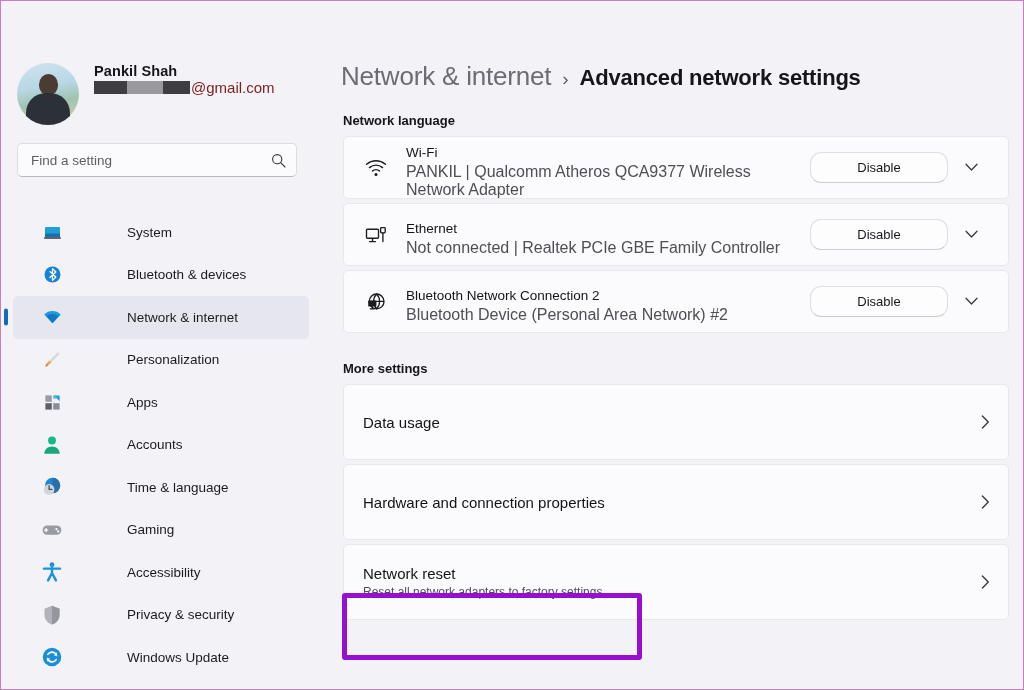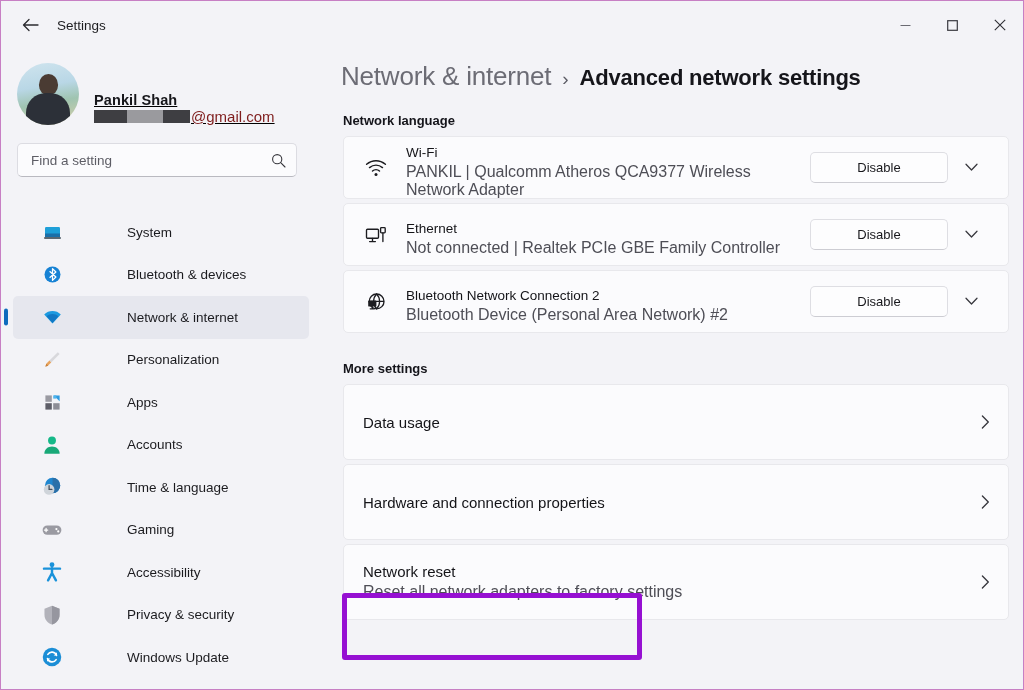--- a/index.html
+++ b/index.html
@@ -42,23 +42,22 @@
   .win-btn svg { display: block; }
 
   
   .sidebar {
     position: absolute; top: 48px; left: 0;
     width: 320px; height: 642px;
     background: #f3f3f7;
     padding: 0;
   }
   .profile {
-    display: flex; align-items: flex-end;
+    display: flex; align-items: flex-start;
     padding: 14px 0 12px 16px;
-    text-decoration: underline;
   }
   .avatar {
     width: 62px; height: 62px; border-radius: 50%;
     background: linear-gradient(170deg,#cfe4ee 0%,#b9d7e6 38%,#9fc4b0 62%,#d9cfa8 100%);
     position: relative; overflow: hidden; flex: none;
   }
   .avatar .head {
     position: absolute; left: 50%; top: 17%;
     width: 19px; height: 21px; margin-left: -9px;
     background: #4a3b33; border-radius: 50% 50% 45% 45%;
@@ -159,21 +158,21 @@
   }
   .card-text { flex: 1; min-width: 0; }
   .card-title { font-size: 13.5px; color: #141418; margin-top: 9px; }
   .card-sub {
     font-size: 16px; color: #4e4e56; margin-top: 3px;
   }
   .disable-btn {
     width: 138px; height: 31px;
     background: #fdfdfe;
     border: 1px solid #dedee3; border-bottom-color: #cdcdd3;
-    border-radius: 5px;
+    border-radius: 11px;
     font-family: "Liberation Sans", sans-serif;
     font-size: 13px; color: #17171b;
     display: flex; align-items: center; justify-content: center;
     flex: none;
   }
   .expand-chevron {
     width: 46px; flex: none; color: #37373d;
     display: flex; align-items: center; justify-content: center;
   }
 
@@ -181,63 +180,38 @@
     position: relative;
     margin: 0 16px 4px 22px;
     background: #fbfbfd;
     border: 1px solid #e8e8ec;
     border-radius: 5px;
     display: flex; align-items: center;
     height: 76px; padding: 0 18px 0 19px;
   }
   .row-text { flex: 1; }
   .row-title { font-size: 15px; color: #141418; }
-  .row-sub { font-size: 16px; color: #4e4e56; margin-top: 3px; }
+  .row-sub { font-size: 12px; color: #4e4e56; margin-top: 3px; }
   .row-chevron { color: #35353b; display: flex; }
 
   
   .annot {
     position: absolute;
     left: 341px; top: 592px;
     width: 300px; height: 67px;
     border: 5px solid #9610d2;
     border-radius: 3px;
     pointer-events: none;
   }
 </style>
 </head>
 <body>
 
 <div class="window">
 
-  <div class="titlebar">
-    <div class="back-btn">
-      <svg width="17" height="14" viewBox="0 0 17 14" fill="none">
-        <path d="M16 7H1.5M1.5 7L7 1.5M1.5 7L7 12.5" stroke="#2b2b30" stroke-width="1.3" stroke-linecap="round" stroke-linejoin="round"></path>
-      </svg>
-    </div>
-    <div class="titlebar-title">Settings</div>
-    <div class="win-controls">
-      <div class="win-btn">
-        <svg width="11" height="11" viewBox="0 0 11 11">
-          <path d="M0.5 5.5H10.5" stroke="#6a6a72" stroke-width="1"></path>
-        </svg>
-      </div>
-      <div class="win-btn">
-        <svg width="11" height="11" viewBox="0 0 11 11">
-          <rect x="0.7" y="0.7" width="9.6" height="9.6" fill="none" stroke="#3a3a40" stroke-width="1.2"></rect>
-        </svg>
-      </div>
-      <div class="win-btn">
-        <svg width="12" height="12" viewBox="0 0 12 12">
-          <path d="M0.8 0.8L11.2 11.2M11.2 0.8L0.8 11.2" stroke="#2e2e34" stroke-width="1.1"></path>
-        </svg>
-      </div>
-    </div>
-  </div>
 
   <div class="sidebar">
 
     <div class="profile">
       <div class="avatar">
         <div class="head"></div>
         <div class="body"></div>
       </div>
       <div class="profile-text">
         <div class="profile-name">Pankil Shah</div>

